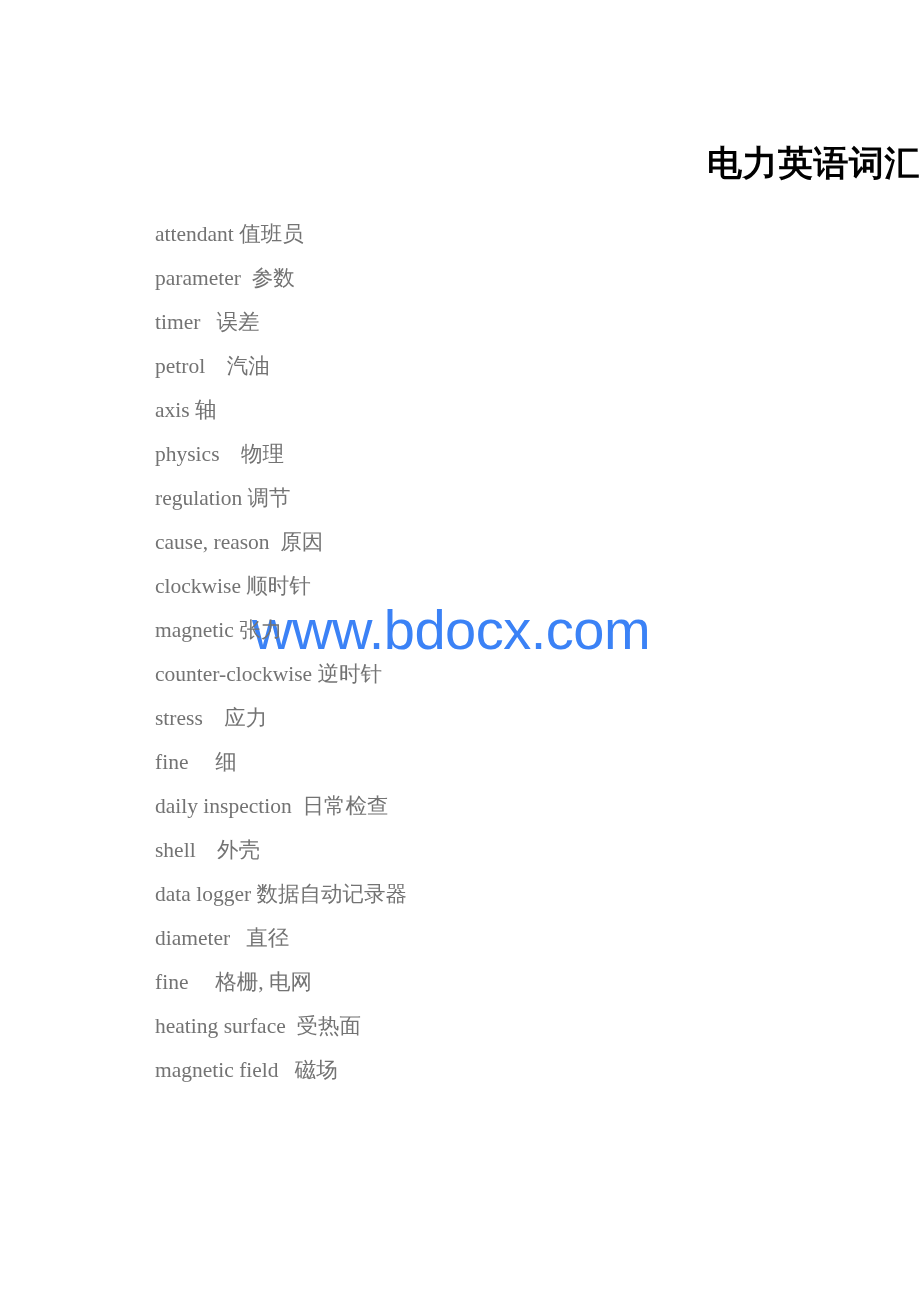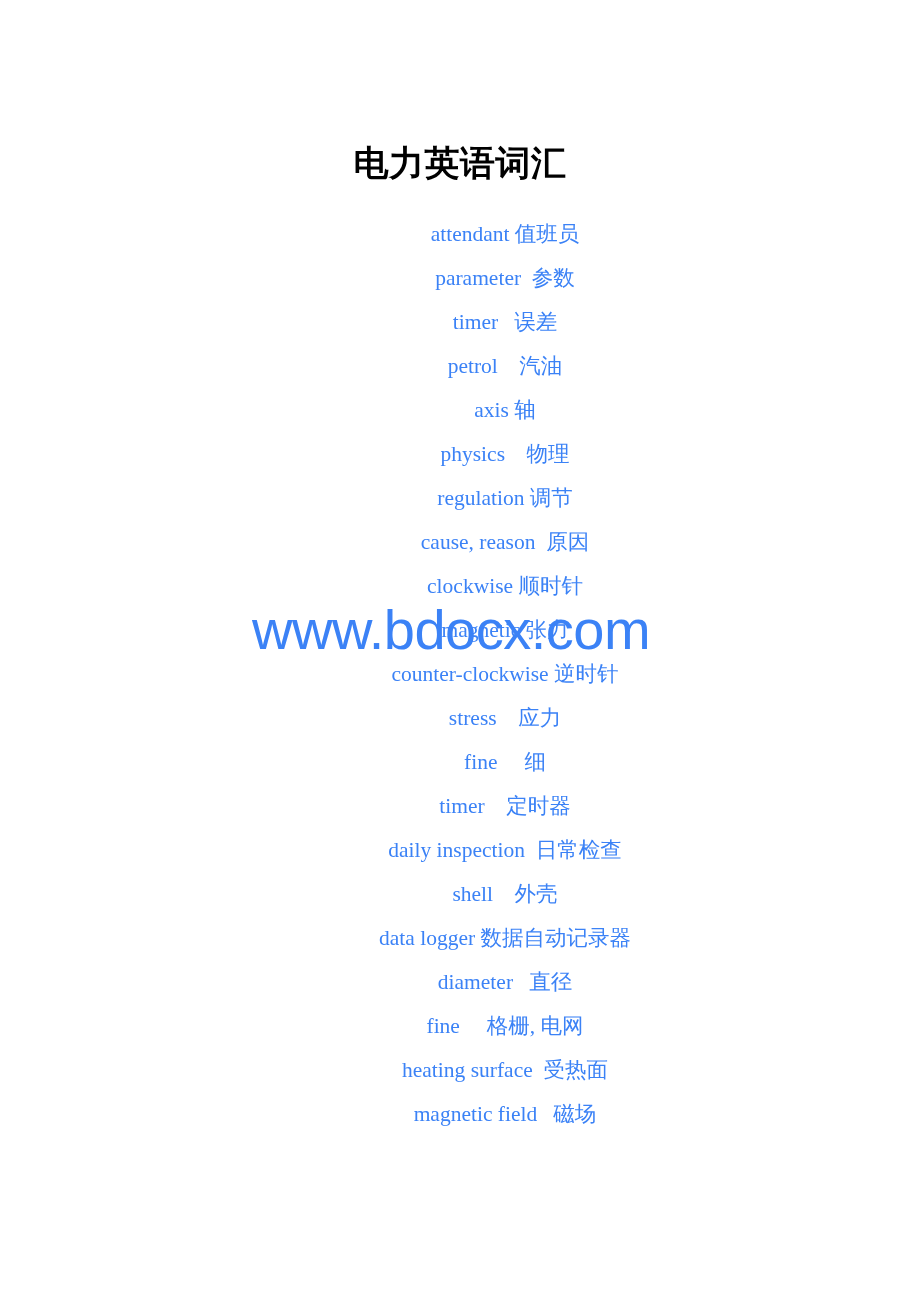--- a/index.html
+++ b/index.html
@@ -48,41 +48,40 @@
     top: 0;
     width: 920px;
     z-index: 2;
   }
 
   .doc-title {
     position: absolute;
     left: 0;
     top: 141px;
     width: 920px;
-    text-align: center;
+    text-align: right;
     font-size: 35px;
     font-weight: bold;
     line-height: 46px;
     letter-spacing: 0.5px;
   }
 
   .entry-list {
     position: absolute;
     left: 155px;
     top: 212px;
     width: 700px;
   }
 
   .entry {
     height: 44px;
     line-height: 44px;
     font-size: 21.5px;
     white-space: pre;
-    color: #3b82f6;
-    text-align: center;
+    color: #737373;
   }
 
   .entry .term {
     white-space: pre;
   }
 
   .entry .gloss {
     white-space: pre;
   }
 </style>
@@ -104,21 +103,20 @@
         <div class="entry"><span class="term">petrol</span><span class="gap">    </span><span class="gloss">汽油</span></div>
         <div class="entry"><span class="term">axis</span><span class="gap"> </span><span class="gloss">轴</span></div>
         <div class="entry"><span class="term">physics</span><span class="gap">    </span><span class="gloss">物理</span></div>
         <div class="entry"><span class="term">regulation</span><span class="gap"> </span><span class="gloss">调节</span></div>
         <div class="entry"><span class="term">cause, reason</span><span class="gap">  </span><span class="gloss">原因</span></div>
         <div class="entry"><span class="term">clockwise</span><span class="gap"> </span><span class="gloss">顺时针</span></div>
         <div class="entry"><span class="term">magnetic</span><span class="gap"> </span><span class="gloss">张力</span></div>
         <div class="entry"><span class="term">counter-clockwise</span><span class="gap"> </span><span class="gloss">逆时针</span></div>
         <div class="entry"><span class="term">stress</span><span class="gap">    </span><span class="gloss">应力</span></div>
         <div class="entry"><span class="term">fine</span><span class="gap">     </span><span class="gloss">细</span></div>
-        <div class="entry"><span class="term">timer</span><span class="gap">    </span><span class="gloss">定时器</span></div>
         <div class="entry"><span class="term">daily inspection</span><span class="gap">  </span><span class="gloss">日常检查</span></div>
         <div class="entry"><span class="term">shell</span><span class="gap">    </span><span class="gloss">外壳</span></div>
         <div class="entry"><span class="term">data logger</span><span class="gap"> </span><span class="gloss">数据自动记录器</span></div>
         <div class="entry"><span class="term">diameter</span><span class="gap">   </span><span class="gloss">直径</span></div>
         <div class="entry"><span class="term">fine</span><span class="gap">     </span><span class="gloss">格栅, 电网</span></div>
         <div class="entry"><span class="term">heating surface</span><span class="gap">  </span><span class="gloss">受热面</span></div>
         <div class="entry"><span class="term">magnetic field</span><span class="gap">   </span><span class="gloss">磁场</span></div>
       </div>
 
   </div>

